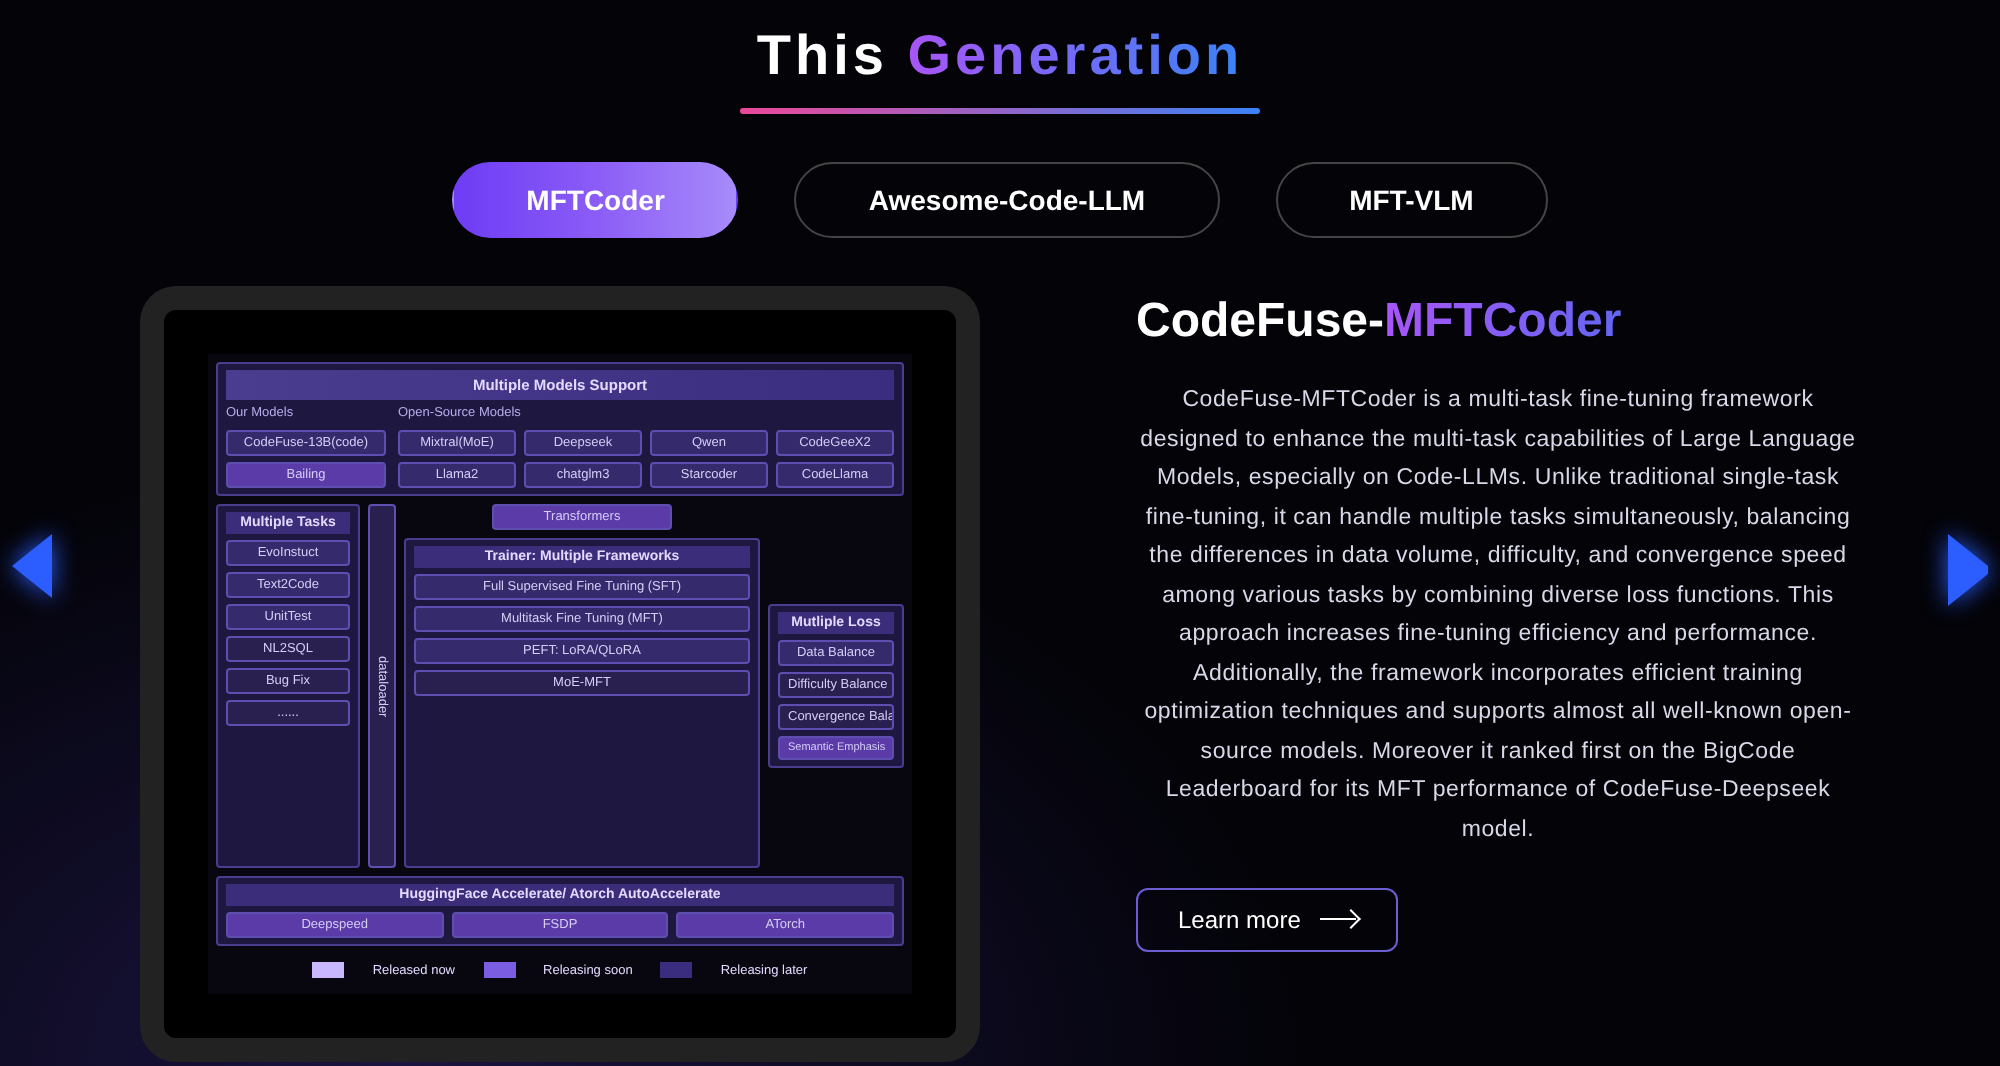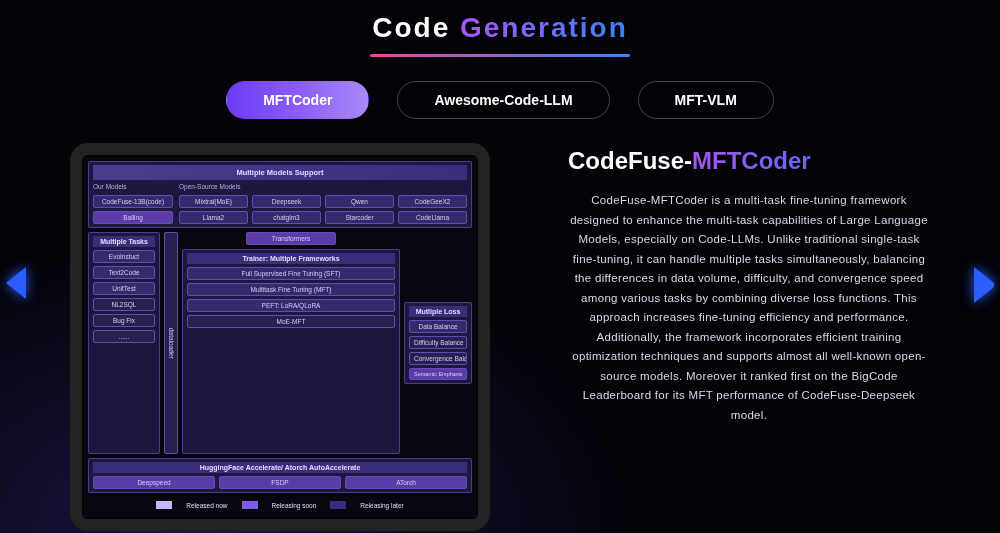--- a/index.html
+++ b/index.html
@@ -35,21 +35,21 @@
 .content { display: flex; gap: 30px; padding: 24px 70px 0; align-items: flex-start; }
 .arrow {
   position: absolute; top: 50%; width: 0; height: 0;
   border-top: 16px solid transparent; border-bottom: 16px solid transparent;
 }
 .arrow.left { left: 6px; border-right: 20px solid #2b5dff; filter: drop-shadow(0 0 6px #2b5dff); }
 .arrow.right { right: 6px; border-left: 20px solid #2b5dff; filter: drop-shadow(0 0 6px #2b5dff); }
 
 .tablet {
   width: 420px; height: 388px; background: #000;
-  border: 12px solid #222; border-radius: 18px; padding: 2px;
+  border: 12px solid #222; border-radius: 18px; padding: 22px;
   position: relative; flex-shrink: 0;
 }
 .screen { width: 100%; height: 100%; background: #08060f; font-size: 7px; color: #e4d9ff; display: flex; flex-direction: column; gap: 4px; padding: 4px; }
 .panel { background: #1e1840; border: 1px solid #4a3d8f; border-radius: 2px; padding: 3px 4px; }
 .panel-title { background: linear-gradient(90deg,#4a3d8f,#3a2d7f); text-align: center; padding: 3px; font-weight: 600; font-size: 7.5px; }
 .hrow { display: flex; gap: 4px; }
 .grow { flex: 1; }
 .chip { background: #352a6b; border: 1px solid #5d4eb0; padding: 2px 4px; border-radius: 2px; text-align: center; font-size: 6.5px; color: #d5cdf7; white-space: nowrap; overflow: hidden; }
 .chip.br { background: #5b3ba8; }
 .chip.dk { background: #2a2050; }
@@ -73,21 +73,21 @@
   font-size: 12px; cursor: pointer; color: #fff;
 }
 .learn-arrow { width: 18px; height: 1px; background: #fff; position: relative; }
 .learn-arrow::after { content: ""; position: absolute; right: -1px; top: -3px; width: 6px; height: 6px; border-top: 1px solid #fff; border-right: 1px solid #fff; transform: rotate(45deg); }
 </style>
 </head>
 <body>
 
 <div class="title-row">
   <div class="title">
-    <span class="w1">Code</span>
+    <span class="w1">This</span>
     <span class="w2">Generation</span>
   </div>
   <div class="underline"></div>
 </div>
 
 <div class="tabs">
   <div class="tab active">MFTCoder</div>
   <div class="tab">Awesome-Code-LLM</div>
   <div class="tab">MFT-VLM</div>
 </div>
@@ -173,14 +173,18 @@
           <span>Releasing later</span>
       </div>
     </div>
   </div>
 
   <div class="right">
     <div class="h2">
       <span>CodeFuse-</span><span class="p2">MFTCoder</span>
     </div>
     <div class="desc">CodeFuse-MFTCoder is a multi-task fine-tuning framework designed to enhance the multi-task capabilities of Large Language Models, especially on Code-LLMs. Unlike traditional single-task fine-tuning, it can handle multiple tasks simultaneously, balancing the differences in data volume, difficulty, and convergence speed among various tasks by combining diverse loss functions. This approach increases fine-tuning efficiency and performance. Additionally, the framework incorporates efficient training optimization techniques and supports almost all well-known open-source models. Moreover it ranked first on the BigCode Leaderboard for its MFT performance of CodeFuse-Deepseek model.</div>
+    <div class="learn">
+      <span>Learn more</span>
+      <span class="learn-arrow"></span>
+    </div>
   </div>
 </div>
 
 </body></html>

